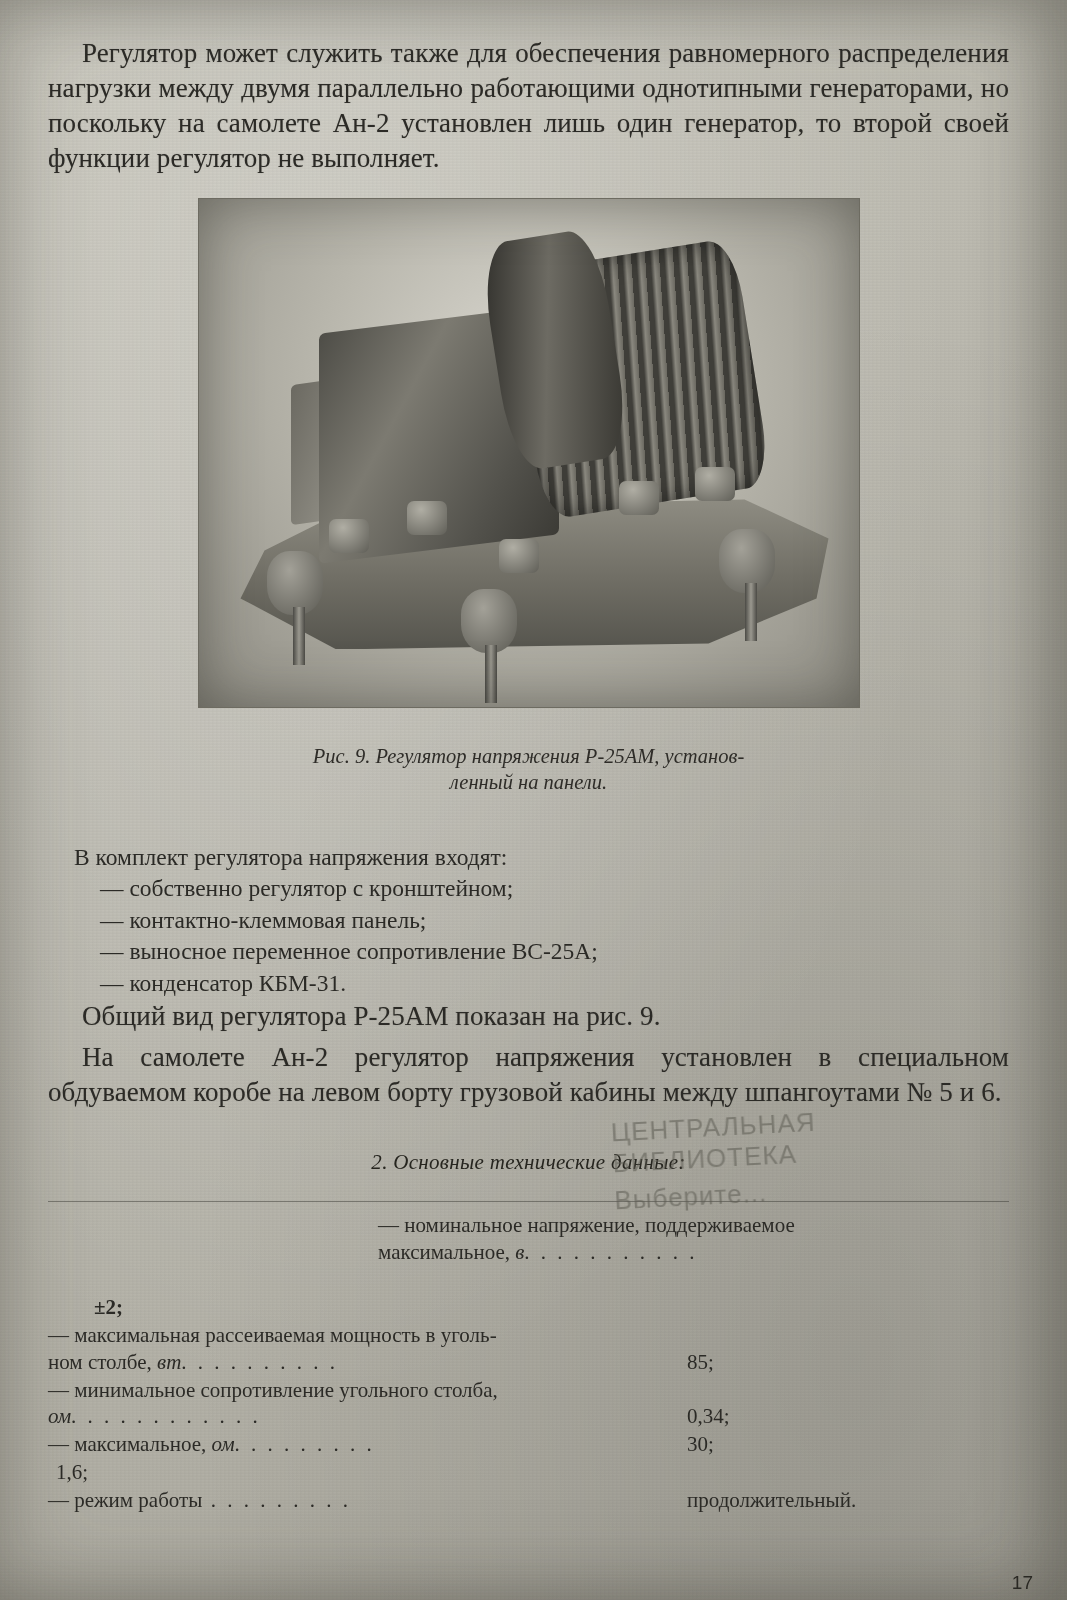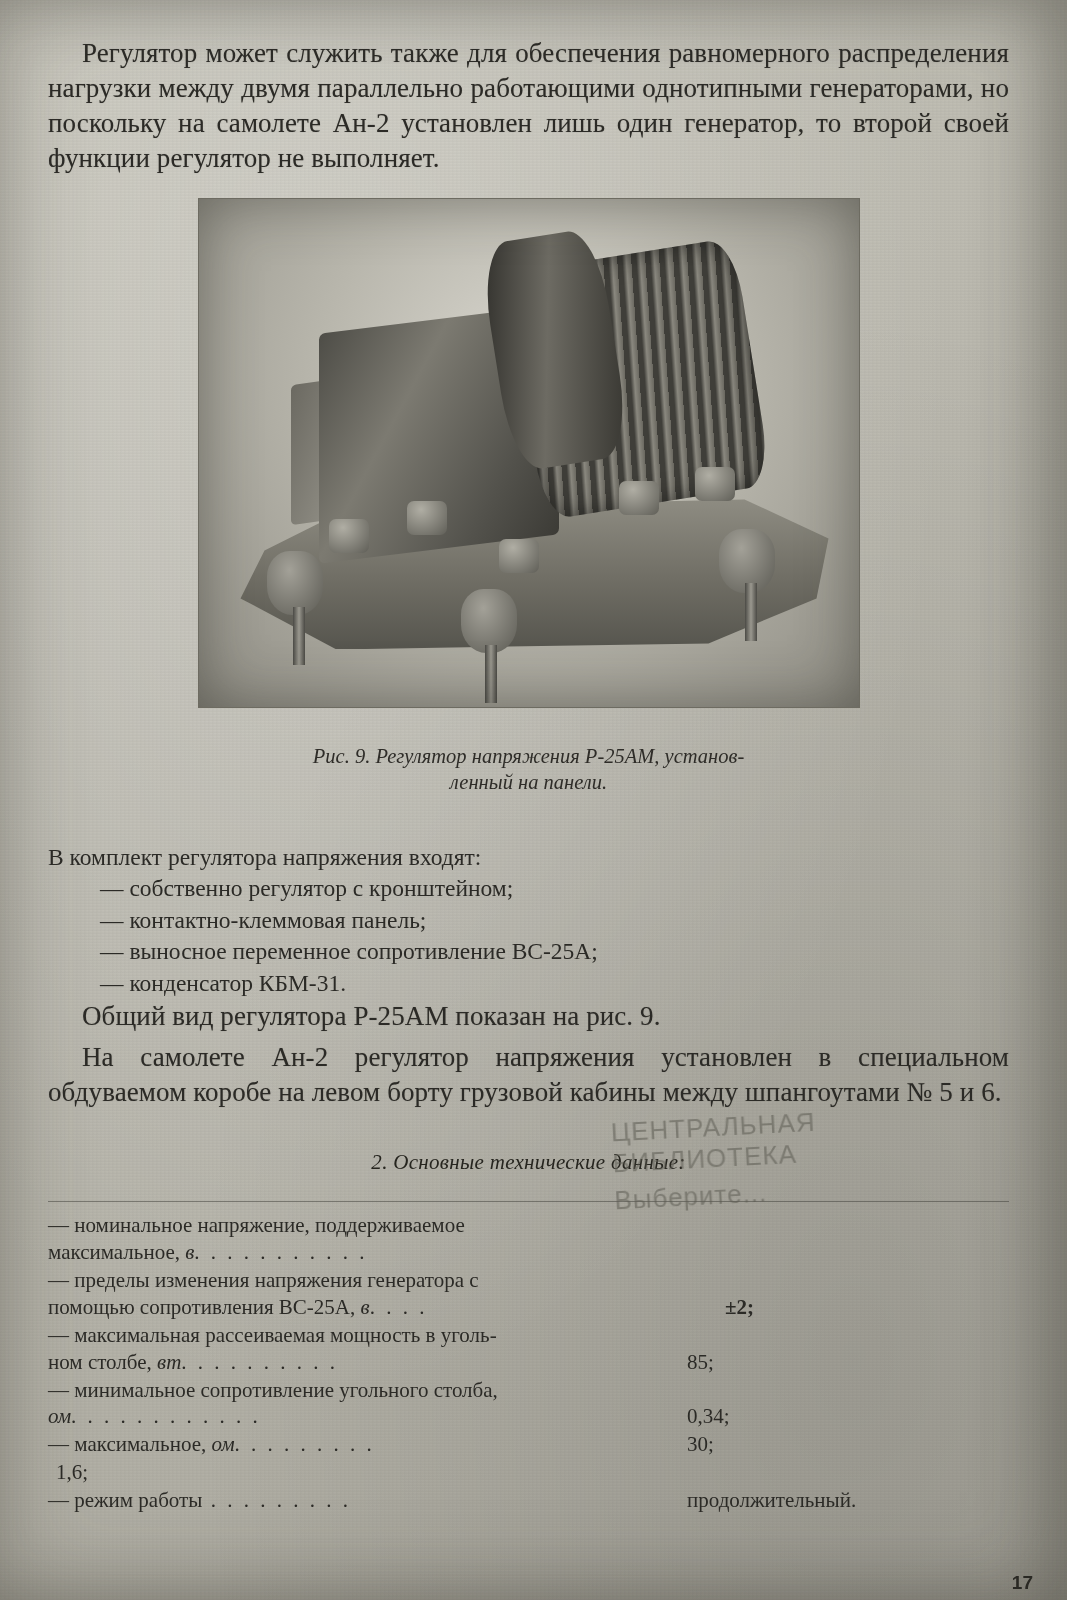--- a/index.html
+++ b/index.html
@@ -131,21 +131,21 @@
     text-align: center;
     color: #2e2c28;
   }
 
   .list-block {
     margin: 46px 0 0 0;
     font-size: 23.5px;
     line-height: 1.34;
     color: #2b2a26;
   }
-  .list-block .lead { display: block; }
+  .list-block .lead { display: block; margin-left: 26px; }
   .list-block .li { display: block; margin-left: 52px; }
 
   .after-list { margin: 2px 0 0 0; }
 
   .section-title {
     margin: 40px 0 0 0;
     text-align: center;
     font-style: italic;
     font-size: 21px;
     letter-spacing: .3px;
@@ -181,39 +181,40 @@
     width: 100%;
     height: 1px;
     background: #3a3933;
     opacity: .5;
     margin: 0 0 10px 0;
   }
   .spec-row {
     display: flex;
     align-items: flex-start;
     margin-bottom: 1px;
+    justify-content: flex-end;
   }
   .spec-name {
     flex: 0 0 625px;
     padding-right: 6px;
   }
   .spec-name .it { font-style: italic; }
   .spec-val {
     flex: 1 1 auto;
     padding-left: 8px;
   }
   .spec-val.center { text-align: left; padding-left: 46px; font-weight: bold; }
   .dots { letter-spacing: 3px; }
 
   .page-number {
     position: absolute;
     right: 34px;
     bottom: 6px;
     font-family: "Liberation Sans", sans-serif;
-    font-weight: bold;
+    font-weight: normal;
     font-size: 19px;
     color: #2a2924;
     z-index: 5;
   }
 </style>
 </head>
 <body>
 
 <div class="page">
 
@@ -265,24 +266,20 @@
       <div class="rule"></div>
 
       <div class="spec-row">
         <div class="spec-name">
           <span>— номинальное   напряжение,    поддерживаемое</span><br>
           <span>максимальное, </span><span class="it">в</span><span class="dots">.  .   .    .    .   .    .   .    .   .  .</span>
         </div>
       </div>
 
       <div class="spec-row">
-        <div class="spec-name">
-          <span>— пределы изменения  напряжения  генератора  с</span><br>
-          <span>помощью сопротивления ВС-25А, </span><span class="it">в</span><span class="dots">.   .    .   .</span>
-        </div>
         <div class="spec-val center"><br><span>±2;</span></div>
       </div>
 
       <div class="spec-row">
         <div class="spec-name">
           <span>— максимальная рассеиваемая мощность в уголь-</span><br>
           <span>ном столбе, </span><span class="it">вт</span><span class="dots">.  .    .    .    .   .    .   .    .   .</span>
         </div>
         <div class="spec-val"><br><span>85;</span></div>
       </div>

